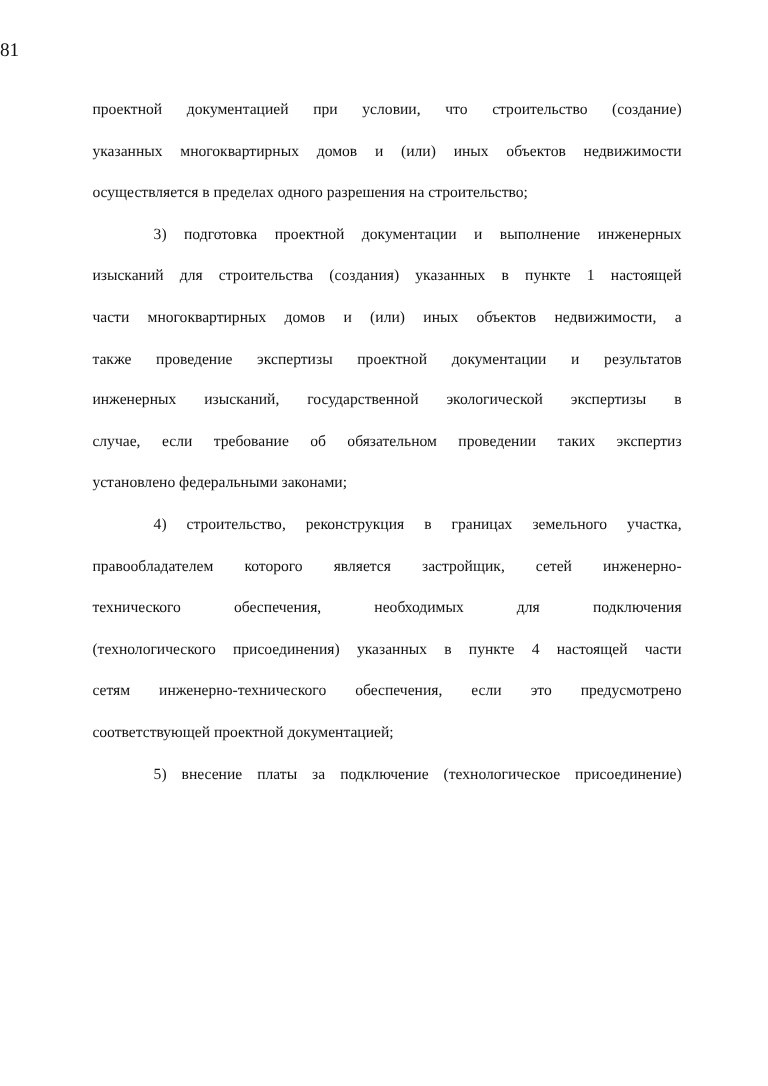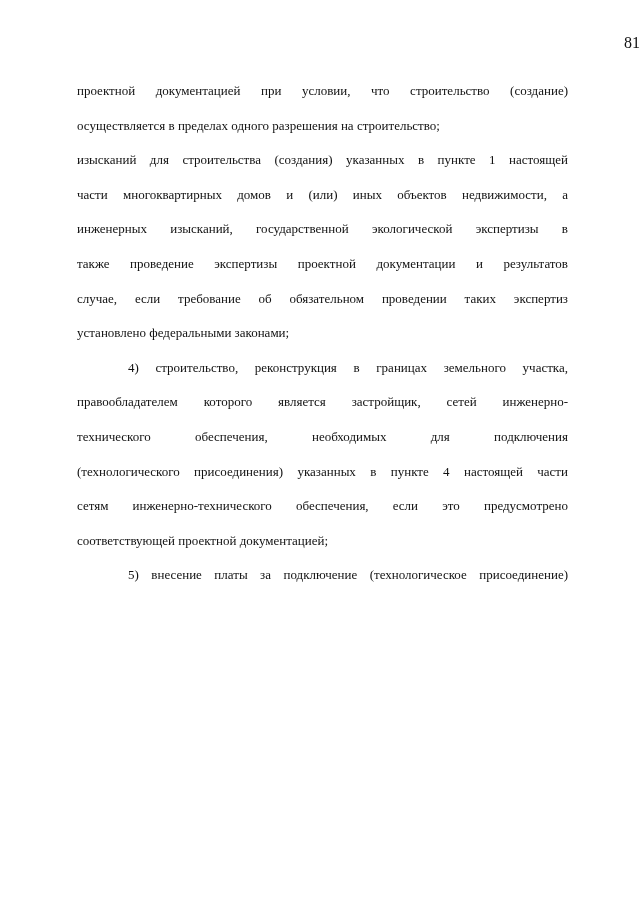--- a/index.html
+++ b/index.html
@@ -13,21 +13,21 @@
       position: relative;
       overflow: hidden;
       font-family: "Liberation Serif", "DejaVu Serif", serif;
       color: #111111;
     }
     .page-number {
       position: absolute;
       top: 33px;
       left: 0;
       width: 640px;
-      text-align: right;
+      text-align: left;
       font-size: 16px;
       line-height: 20px;
     }
     .body-text {
       position: absolute;
       top: 74px;
       left: 77px;
       width: 491px;
       font-size: 13px;
       line-height: 34.6px;
@@ -49,29 +49,31 @@
 </head>
 <body>
 
 <div>
   <div class="page-number">81</div>
 
   <div class="body-text">
 
     <div>
       <span class="line">проектной документацией при условии, что строительство (создание)</span>
+      <span class="line">указанных многоквартирных домов и (или) иных объектов недвижимости</span>
       <span class="line last">осуществляется в пределах одного разрешения на строительство;</span>
     </div>
 
 
     <div>
+      <span class="line indent">3) подготовка проектной документации и выполнение инженерных</span>
       <span class="line">изысканий для строительства (создания) указанных в пункте 1 настоящей</span>
       <span class="line">части многоквартирных домов и (или) иных объектов недвижимости, а</span>
+      <span class="line">также проведение экспертизы проектной документации и результатов</span>
       <span class="line">инженерных изысканий, государственной экологической экспертизы в</span>
-      <span class="line">также проведение экспертизы проектной документации и результатов</span>
       <span class="line">случае, если требование об обязательном проведении таких экспертиз</span>
       <span class="line last">установлено федеральными законами;</span>
     </div>
 
     <div>
       <span class="line indent">4) строительство, реконструкция в границах земельного участка,</span>
       <span class="line">правообладателем которого является застройщик, сетей инженерно-</span>
       <span class="line">технического обеспечения, необходимых для подключения</span>
       <span class="line">(технологического присоединения) указанных в пункте 4 настоящей части</span>
       <span class="line">сетям инженерно-технического обеспечения, если это предусмотрено</span>

